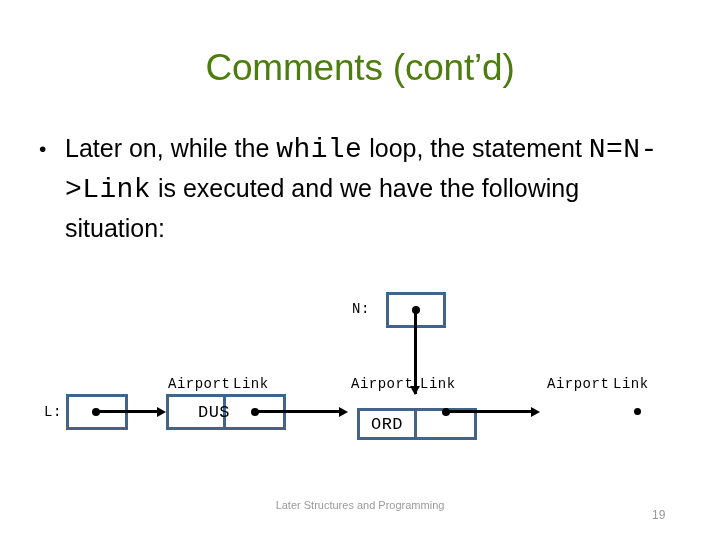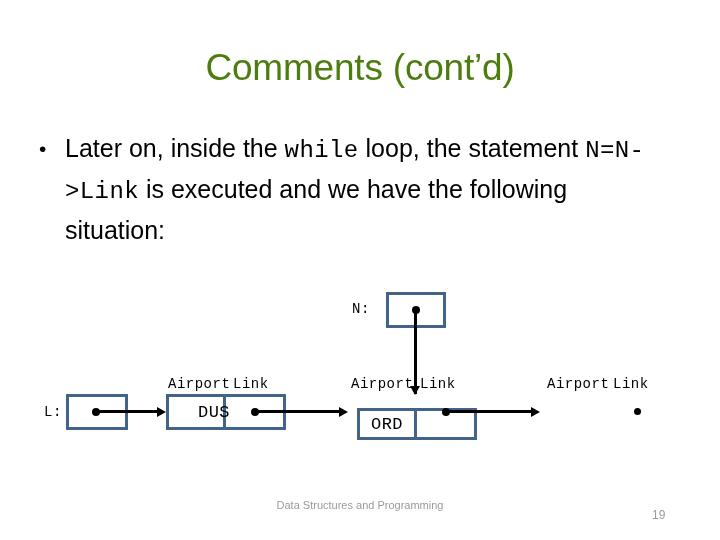--- a/index.html
+++ b/index.html
@@ -53,21 +53,21 @@
     padding-left: 5px;
   }
   .bullet-text {
     flex: 1 1 auto;
     font-size: 25px;
     line-height: 39px;
     color: #000000;
   }
   .code {
     font-family: "Liberation Mono", "DejaVu Sans Mono", monospace;
-    font-size: 24px;
+    font-size: 28px;
     letter-spacing: 0.4px;
   }
 
   
   #diagram {
     position: absolute;
     left: 0;
     top: 0;
     width: 720px;
     height: 540px;
@@ -163,21 +163,21 @@
 </head>
 <body>
 
 <div id="slide">
 
   <div id="slide-title">Comments (cont’d)</div>
 
   <div id="body-block">
     <div class="bullet-row">
       <div class="bullet-dot">•</div>
-      <div class="bullet-text"><span>Later on, inside the </span><span class="code">while</span><span> loop, the statement </span><span class="code">N=N-&gt;Link</span><span> is executed and we have the following situation:</span></div>
+      <div class="bullet-text"><span>Later on, while the </span><span class="code">while</span><span> loop, the statement </span><span class="code">N=N-&gt;Link</span><span> is executed and we have the following situation:</span></div>
     </div>
   </div>
 
   <div id="diagram">
 
     <div class="mono-label" style="left:352px; top:302px;">N:</div>
     <div class="ptr-box" style="left:386px; top:292px; width:60px; height:36px;"></div>
     <div class="dot" style="left:412px; top:306px; width:8px; height:8px;"></div>
 
     <div class="vline" style="left:414px; top:310px; height:84px;"></div>
@@ -212,18 +212,18 @@
     <div class="hline" style="left:446px; top:410px; width:89px;"></div>
     <div class="arrow-right" style="left:531px; top:407px;"></div>
 
     <div class="mono-label" style="left:547px; top:377px;">Airport</div>
     <div class="mono-label" style="left:613px; top:377px;">Link</div>
     <div class="dot" style="left:634px; top:408px; width:7px; height:7px;"></div>
 
   </div>
 
   <div id="footer-text">
-    <span>Data Structures and Programming</span>
+    <span>Later Structures and Programming</span>
   </div>
 
   <div id="page-number">19</div>
 
 </div>
 
 </body></html>

